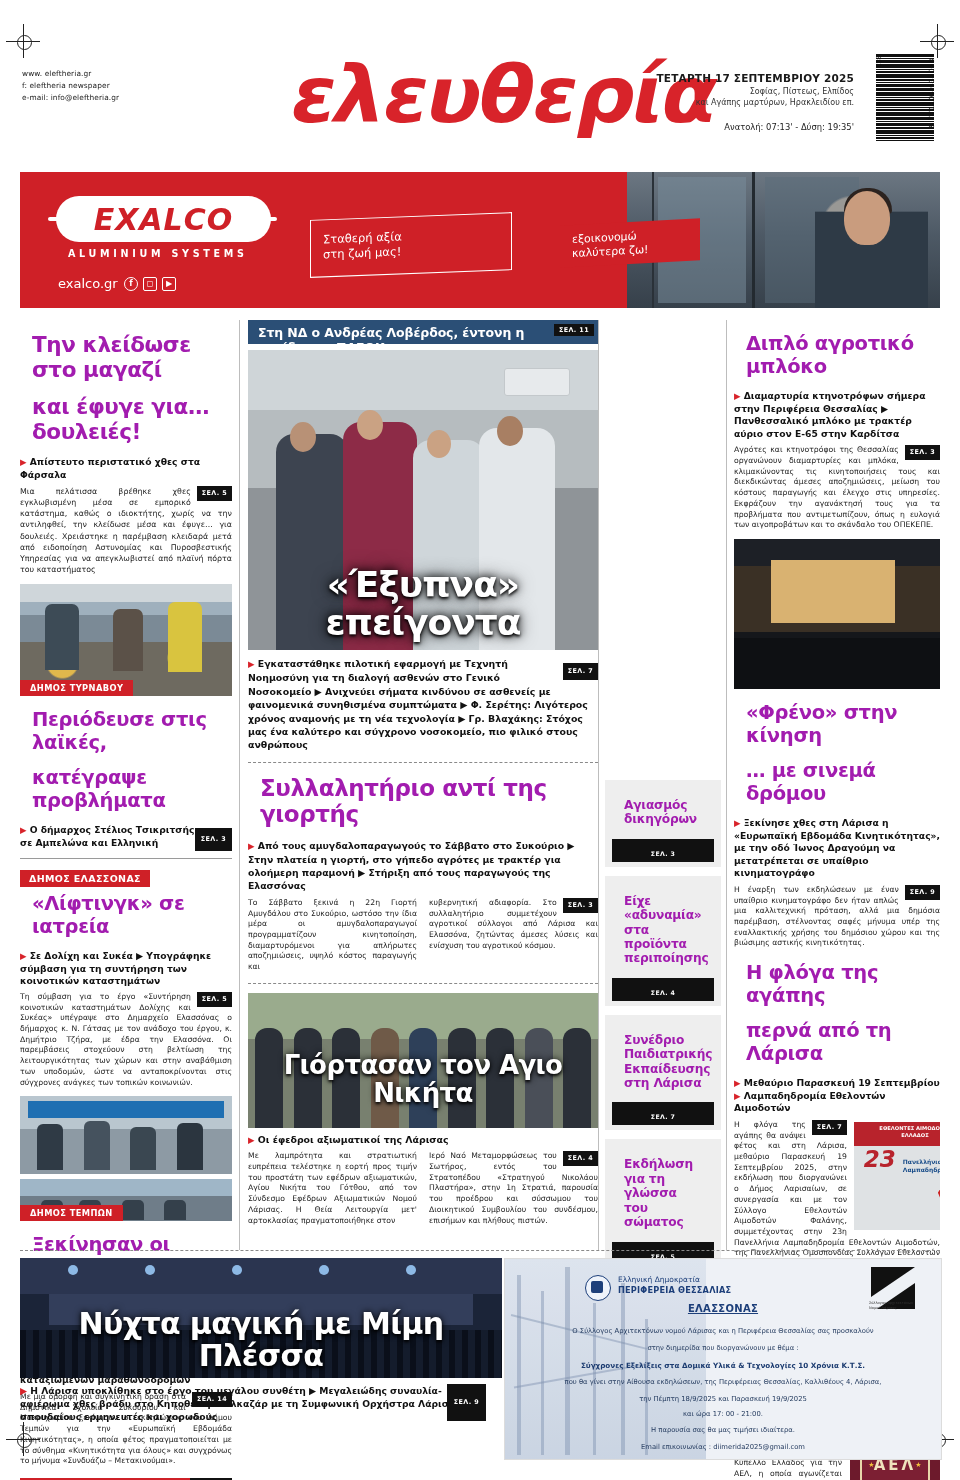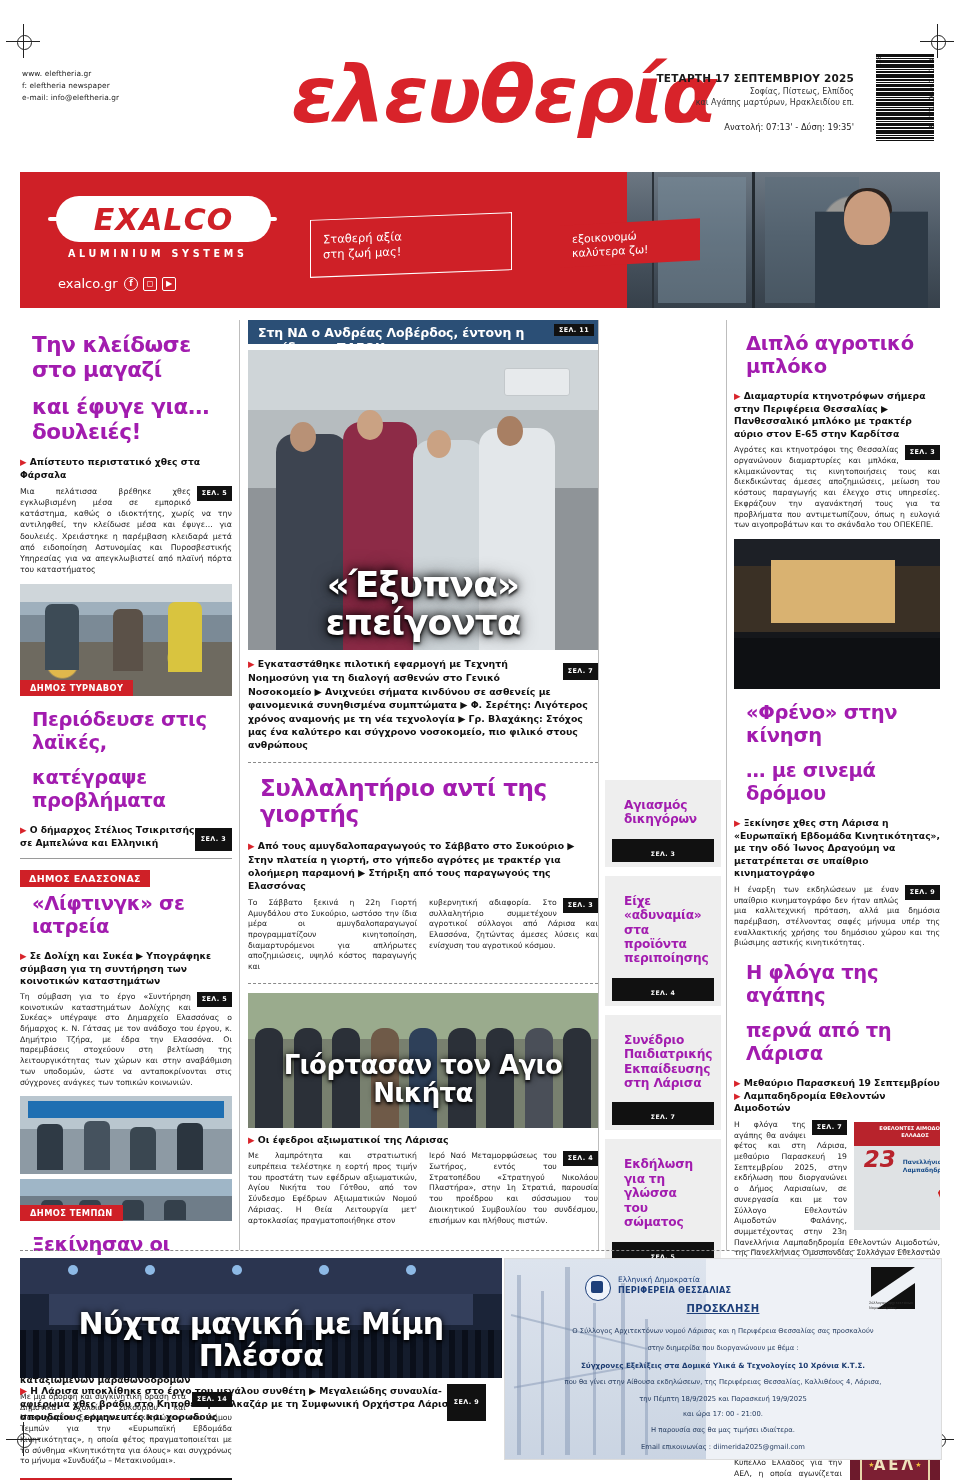--- a/index.html
+++ b/index.html
@@ -647,21 +647,21 @@
             <span>Ελληνική Δημοκρατία</span>
             <b>ΠΕΡΙΦΕΡΕΙΑ ΘΕΣΣΑΛΙΑΣ</b>
           </div>
         </div>
         <div class="mark">
           <div class="k1"></div>
           <div class="k2"></div>
           <div class="mt" style="white-space:pre-line">Σύλλογος Αρχιτεκτόνων
 Νομού  Λάρισας</div>
         </div>
-        <div class="ttl">ΠΡΟΣΚΛΗΣΗ</div>
+        <div class="ttl">ΕΛΑΣΣΟΝΑΣ</div>
         <div class="ln" style="top:68px">Ο Σύλλογος Αρχιτεκτόνων νομού Λάρισας  και η  Περιφέρεια Θεσσαλίας σας προσκαλούν</div>
         <div class="ln" style="top:85px">στην διημερίδα που διοργανώνουν με θέμα :</div>
         <div class="ln em" style="top:102px;font-size:7.2px">Σύγχρονες Εξελίξεις στα Δομικά Υλικά &amp; Τεχνολογίες  10 Χρόνια Κ.Τ.Σ.</div>
         <div class="ln" style="top:119px">που θα γίνει στην Αίθουσα εκδηλώσεων, της Περιφέρειας Θεσσαλίας, Καλλιθέους  4, Λάρισα,</div>
         <div class="ln" style="top:136px">την Πέμπτη 18/9/2025 και Παρασκευή 19/9/2025</div>
         <div class="ln" style="top:151px">και ώρα 17: 00 - 21:00.</div>
         <div class="ln" style="top:167px">Η παρουσία σας θα μας τιμήσει ιδιαίτερα.</div>
         <div class="ln" style="top:184px">Email επικοινωνίας : diimerida2025@gmail.com</div>
       </div>
     </div>

